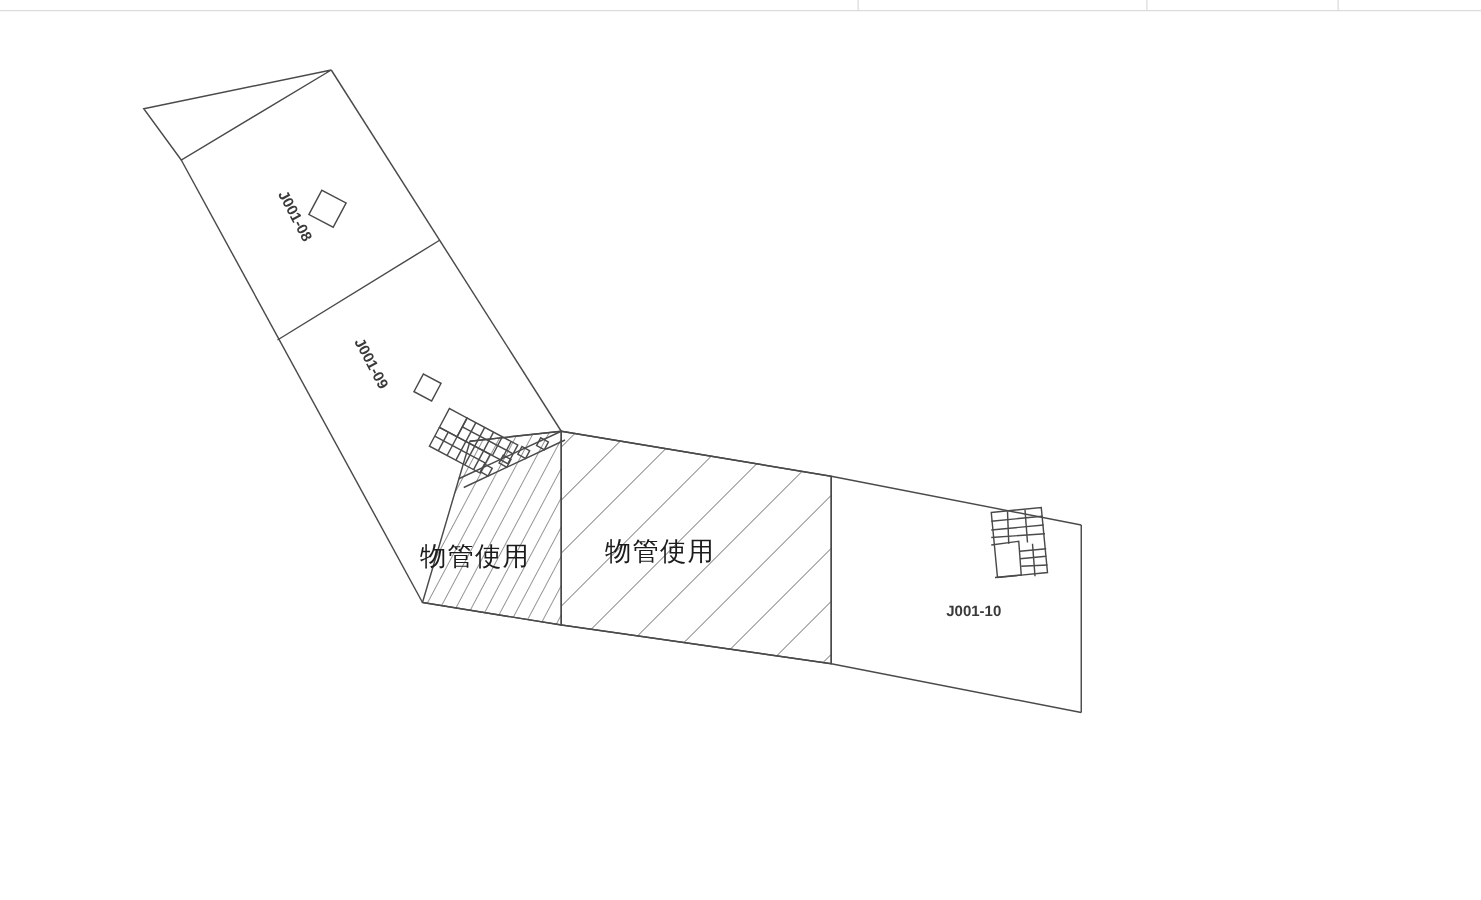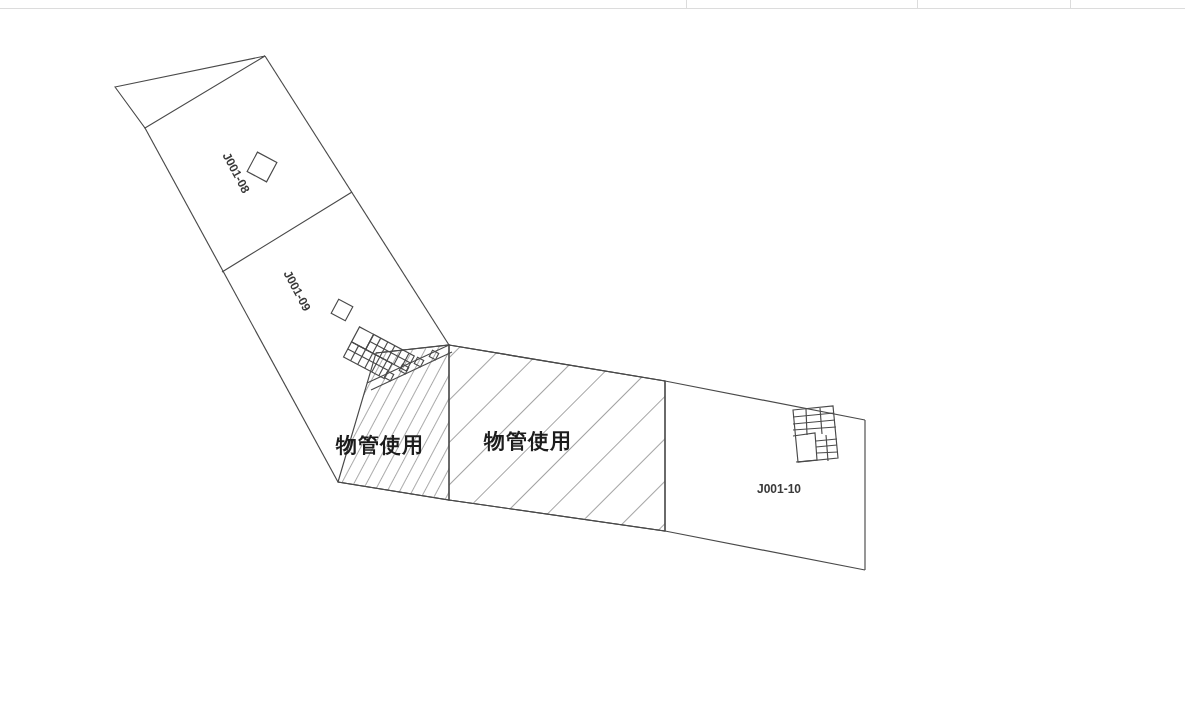--- a/index.html
+++ b/index.html
@@ -33,21 +33,21 @@
   .room-code{
     position:absolute;
     font-family:"Liberation Sans","DejaVu Sans",sans-serif;
     font-size:12px;font-weight:700;color:#3a3a3a;
     white-space:nowrap;transform-origin:0 0;
   }
   .area-label{
     position:absolute;
     font-family:"DejaVu Serif","Liberation Serif",serif;
     font-size:21px;color:#1c1c1c;white-space:nowrap;
-    transform-origin:0 0;letter-spacing:1px;font-weight:bold;
+    transform-origin:0 0;letter-spacing:1px;
   }
 </style>
 </head>
 <body>
 
 <div id="stage">
 
   <div class="top-rule">
     <i style="left:686px"></i>
       <i style="left:917px"></i>

